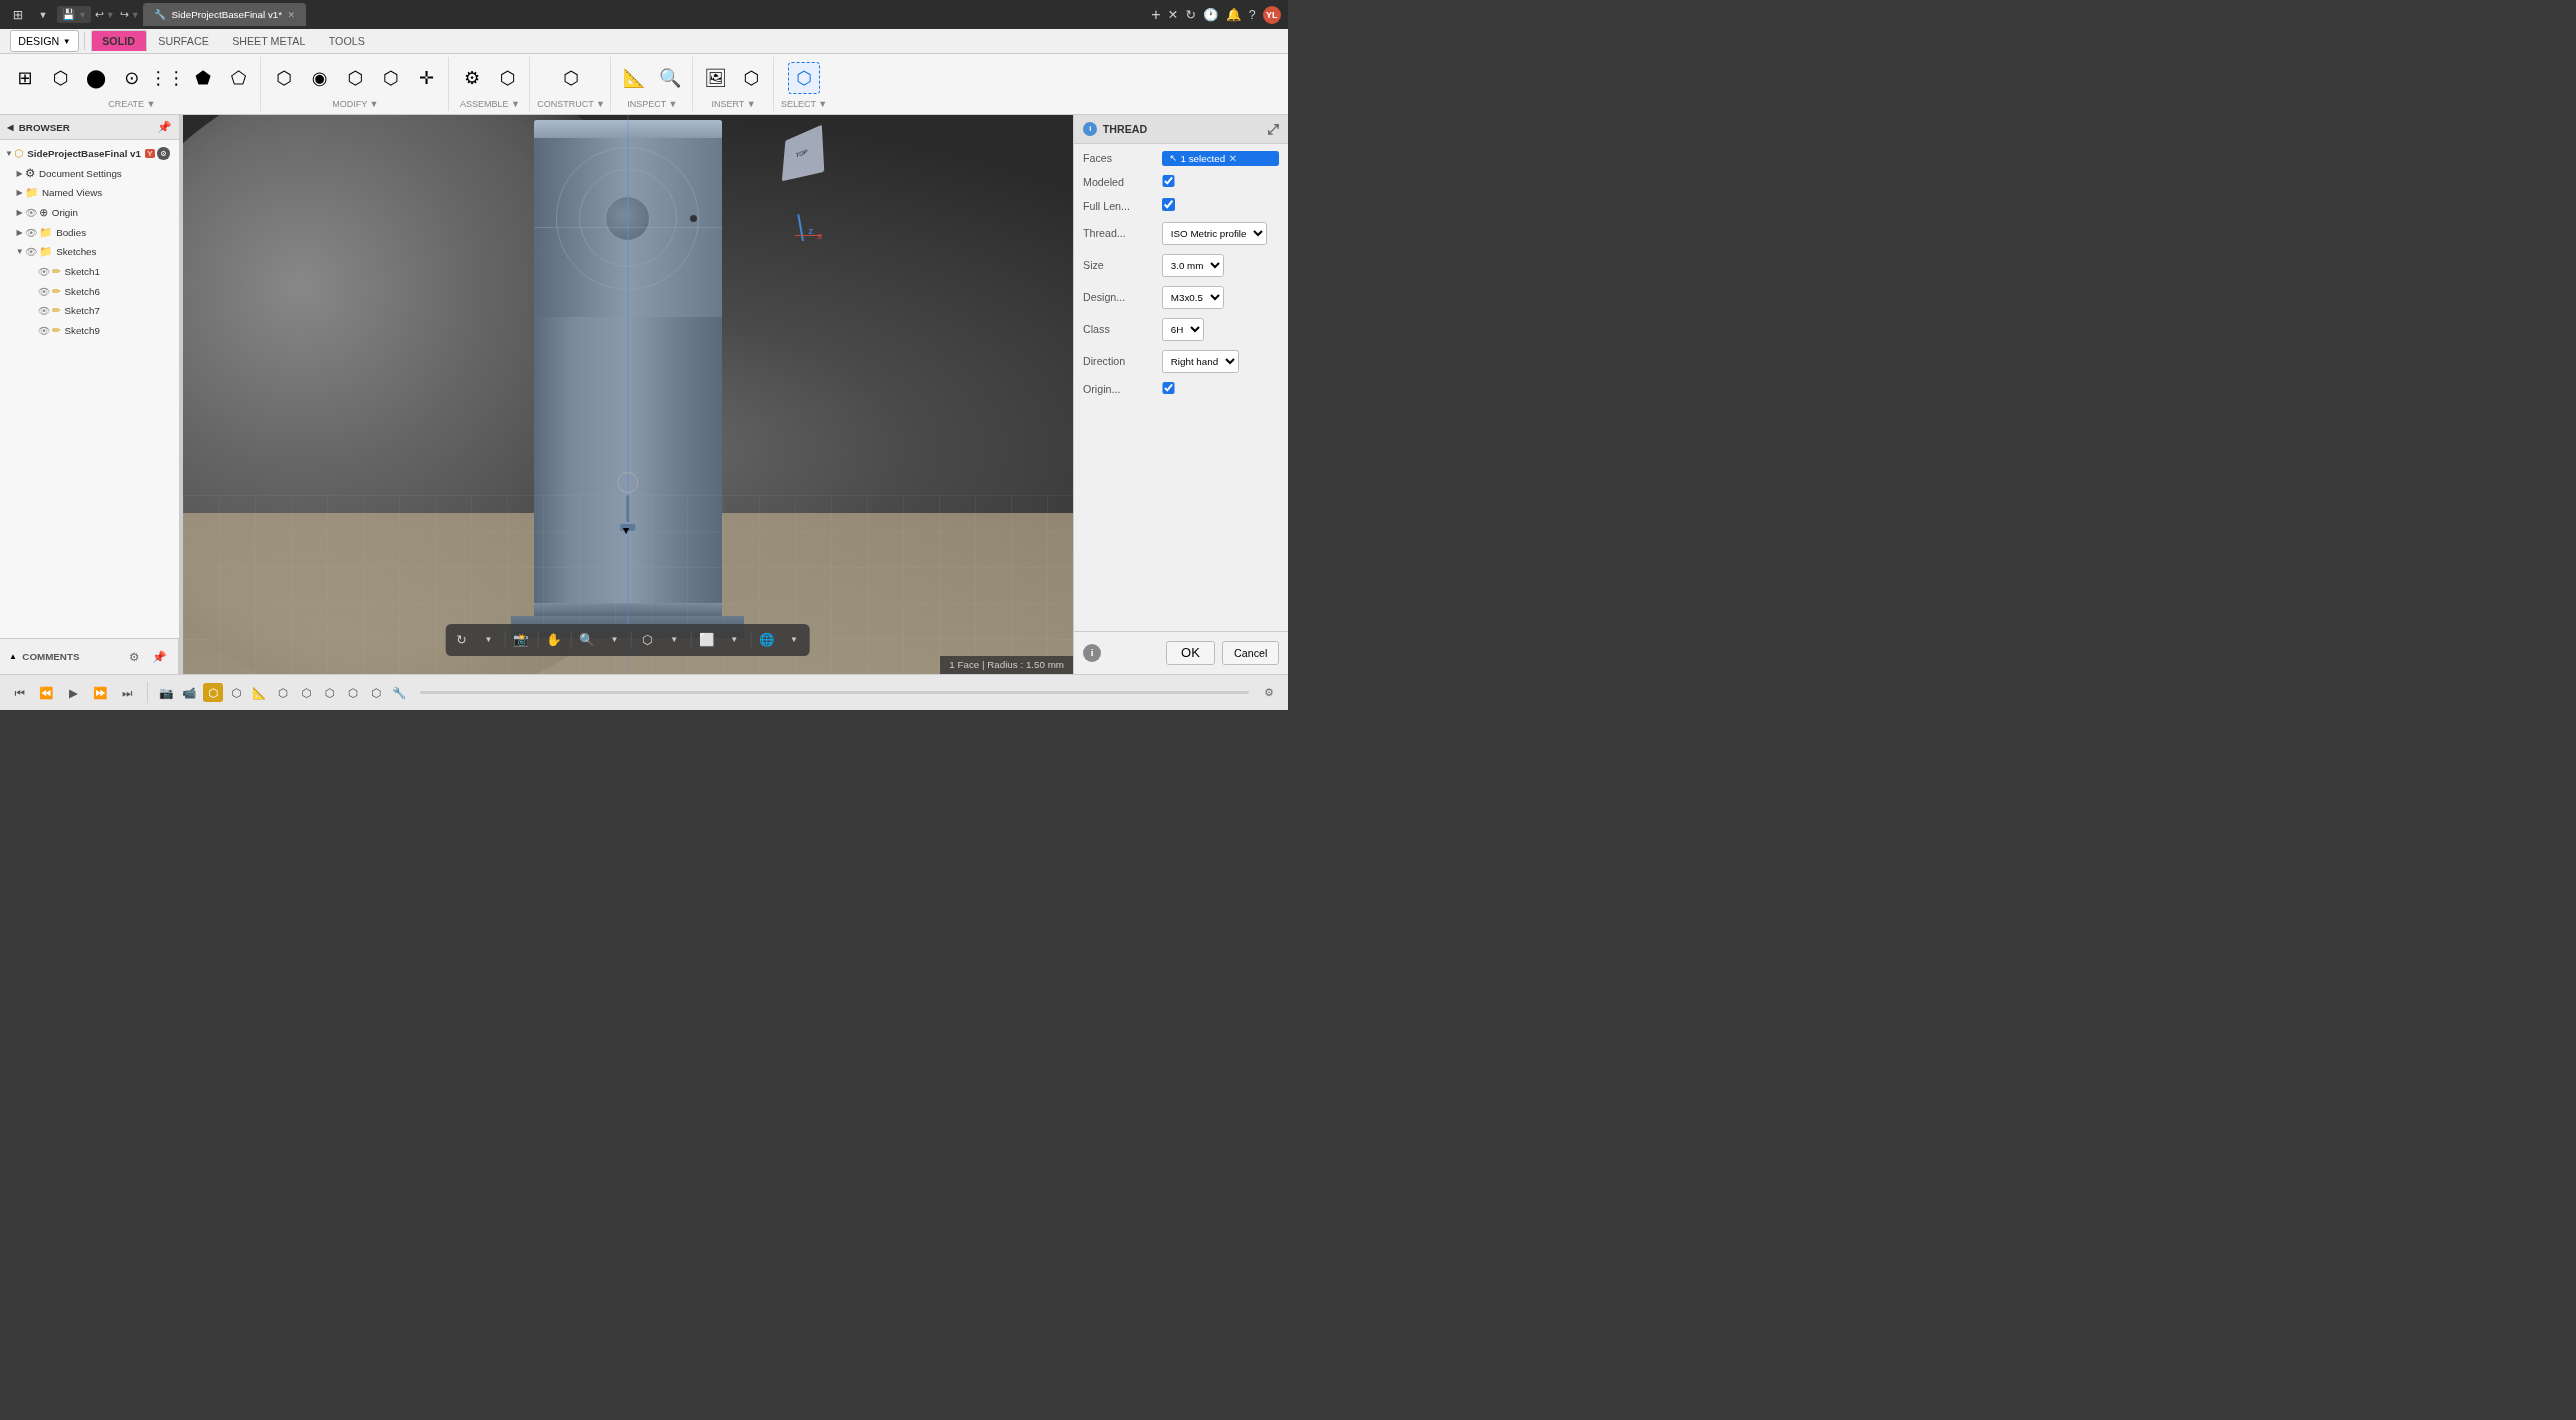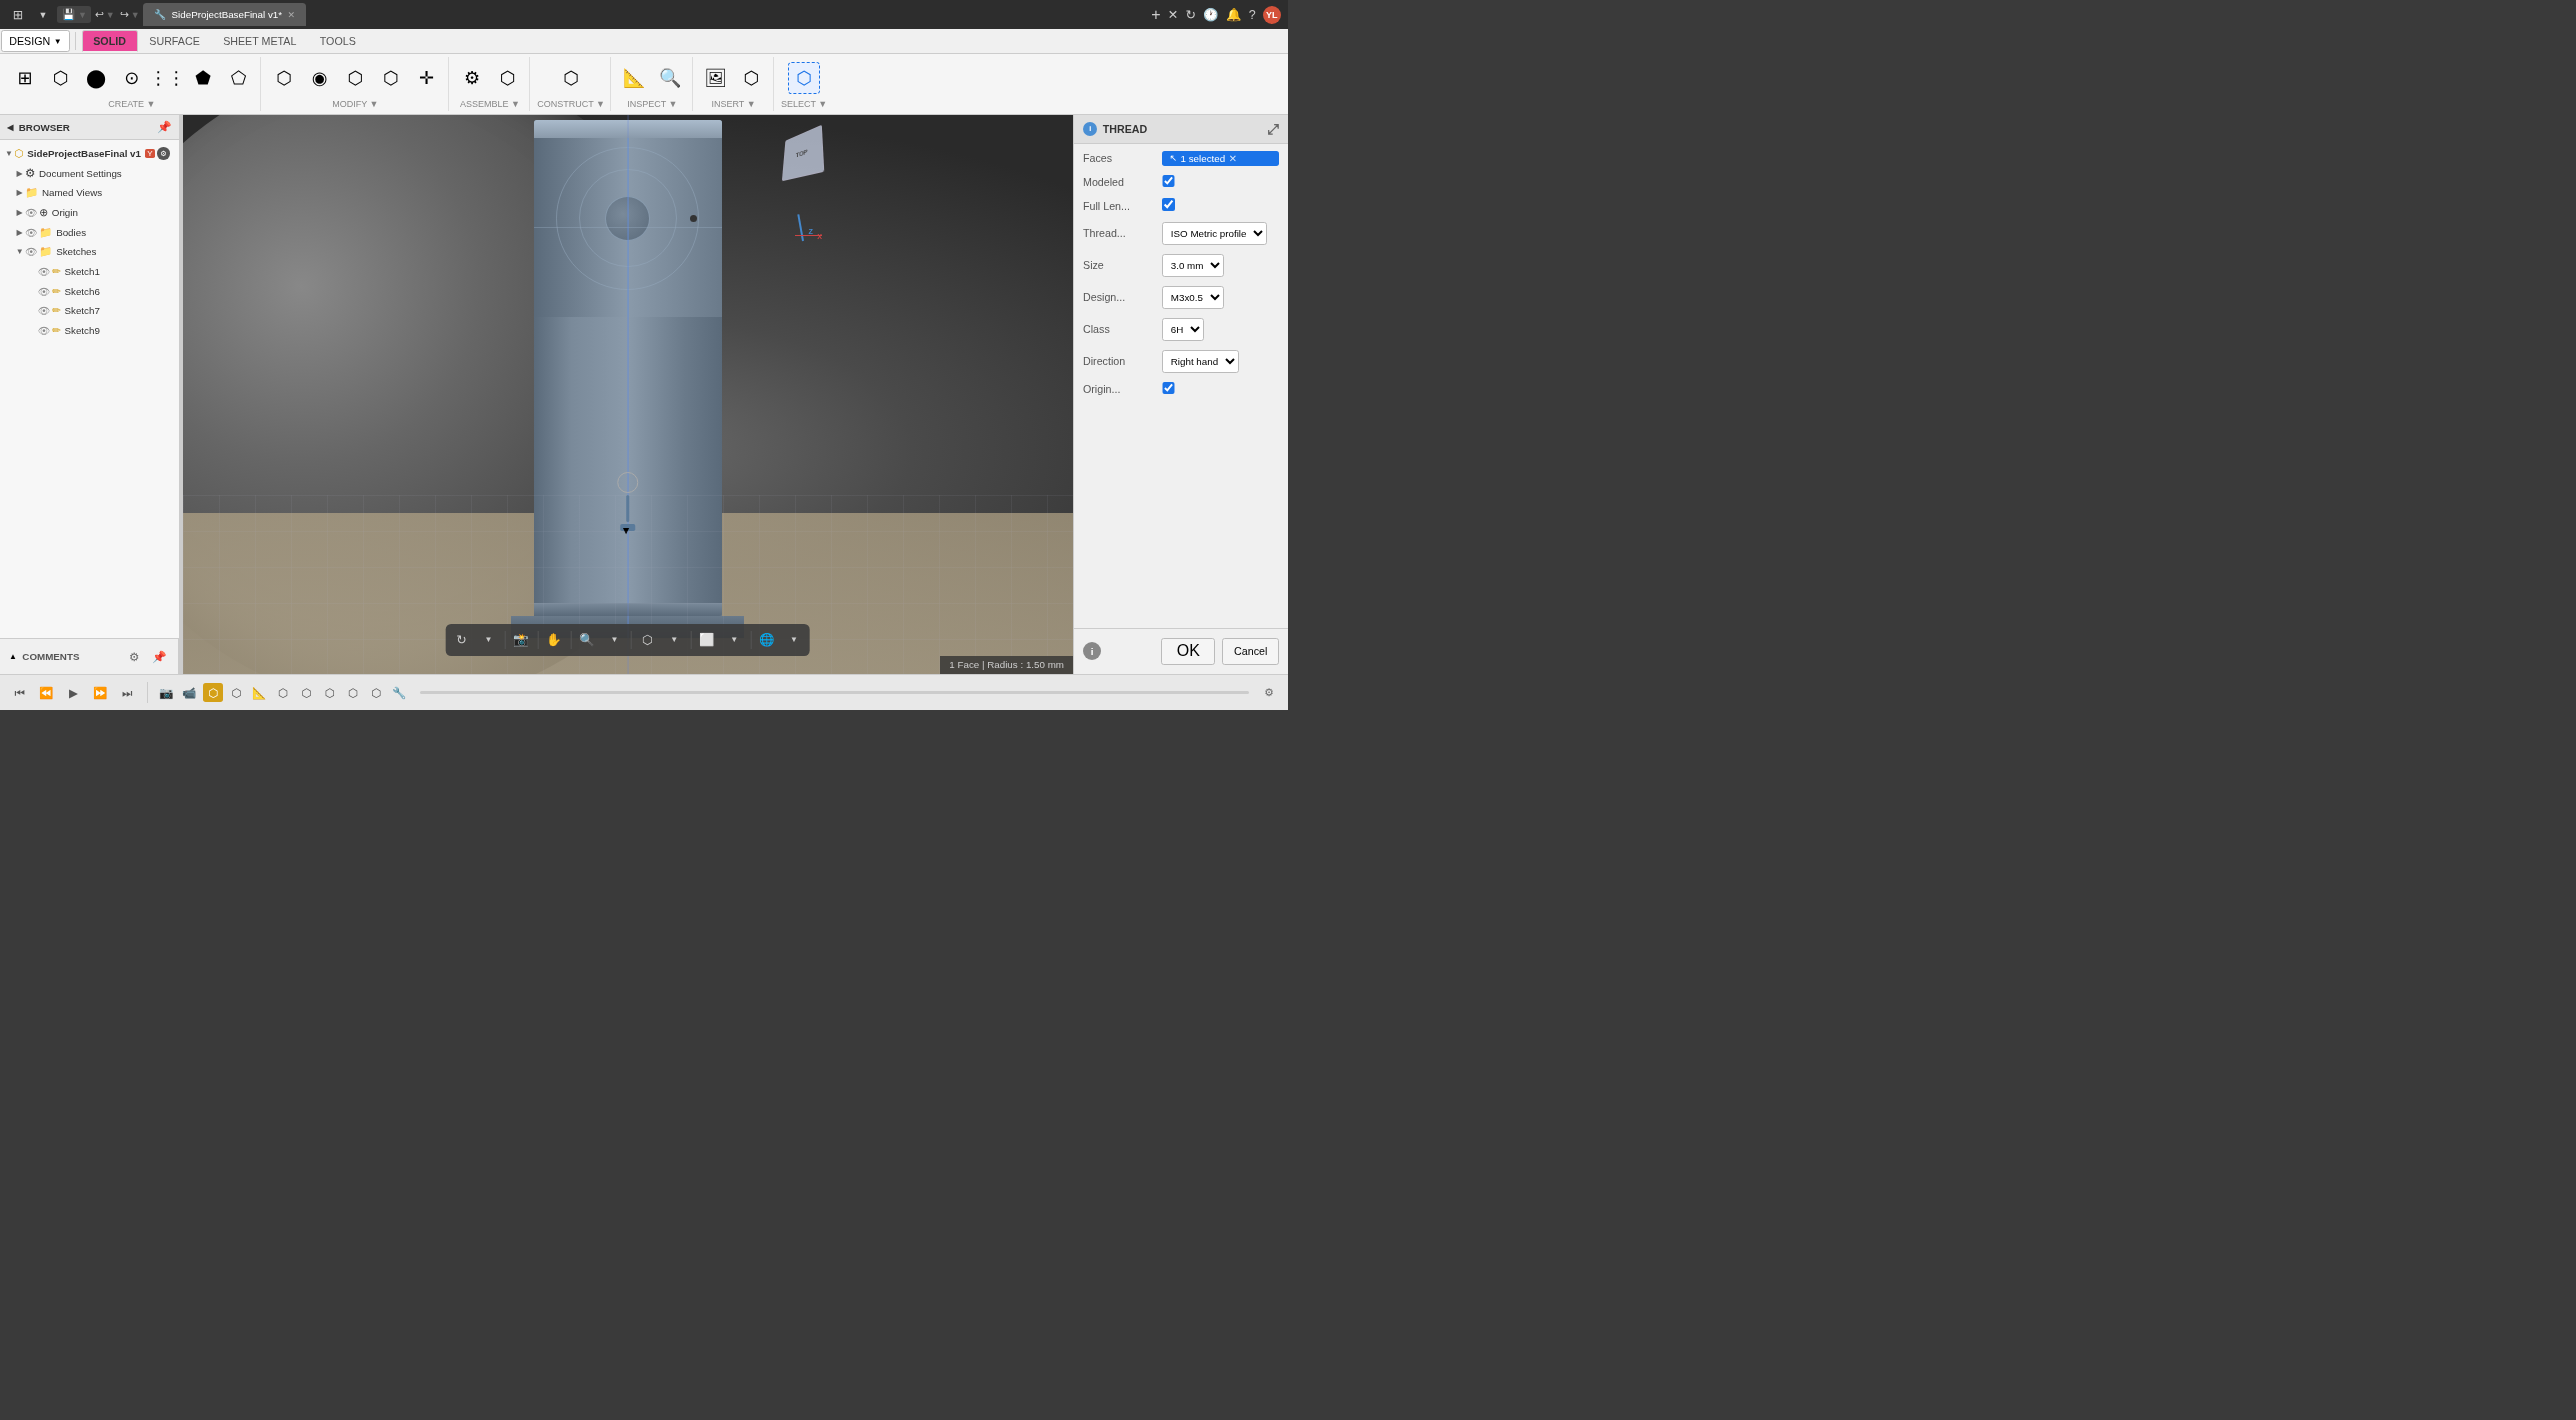--- a/index.html
+++ b/index.html
@@ -368,21 +368,21 @@
     .footer-btns {
       margin-left: auto;
       display: flex;
       gap: 7.2px;
     }
     .btn-ok {
       padding: 3.6px 14.3px;
       background: #f5f5f5;
       border: 0.9px solid #bbb;
       border-radius: 2.7px;
-      font-size: 16px;
+      font-size: 13px;
       cursor: pointer;
     }
     .btn-cancel {
       padding: 3.6px 10.7px;
       background: #f5f5f5;
       border: 0.9px solid #bbb;
       border-radius: 2.7px;
       font-size: 10.7px;
       cursor: pointer;
     }
@@ -524,21 +524,21 @@
       <span style="font-size:16px;">+</span>
       <span>✕</span>
       <span>↻</span>
       <span>🕐</span>
       <span>🔔</span>
       <span>?</span>
       <span style="background:#d4523a;color:white;border-radius:50%;width:18px;height:18px;display:flex;align-items:center;justify-content:center;font-size:9px;font-weight:bold;">YL</span>
     </div>
   </div>
 
-  <div style="background:#f0f0f0;border-bottom:0.9px solid #ccc;display:flex;align-items:center;height:25px;padding:0 1px;">
+  <div style="background:#f0f0f0;border-bottom:0.9px solid #ccc;display:flex;align-items:center;height:25px;padding:0 10px;">
     <div class="design-btn">
       <span>DESIGN</span>
       <span style="font-size:8px;">▼</span>
     </div>
     <div style="width:0.9px;height:18px;background:#ccc;margin:0 5.4px;"></div>
     <div class="toolbar-tab active">
       <span>SOLID</span>
     </div>
     <div class="toolbar-tab">
       <span>SURFACE</span>

